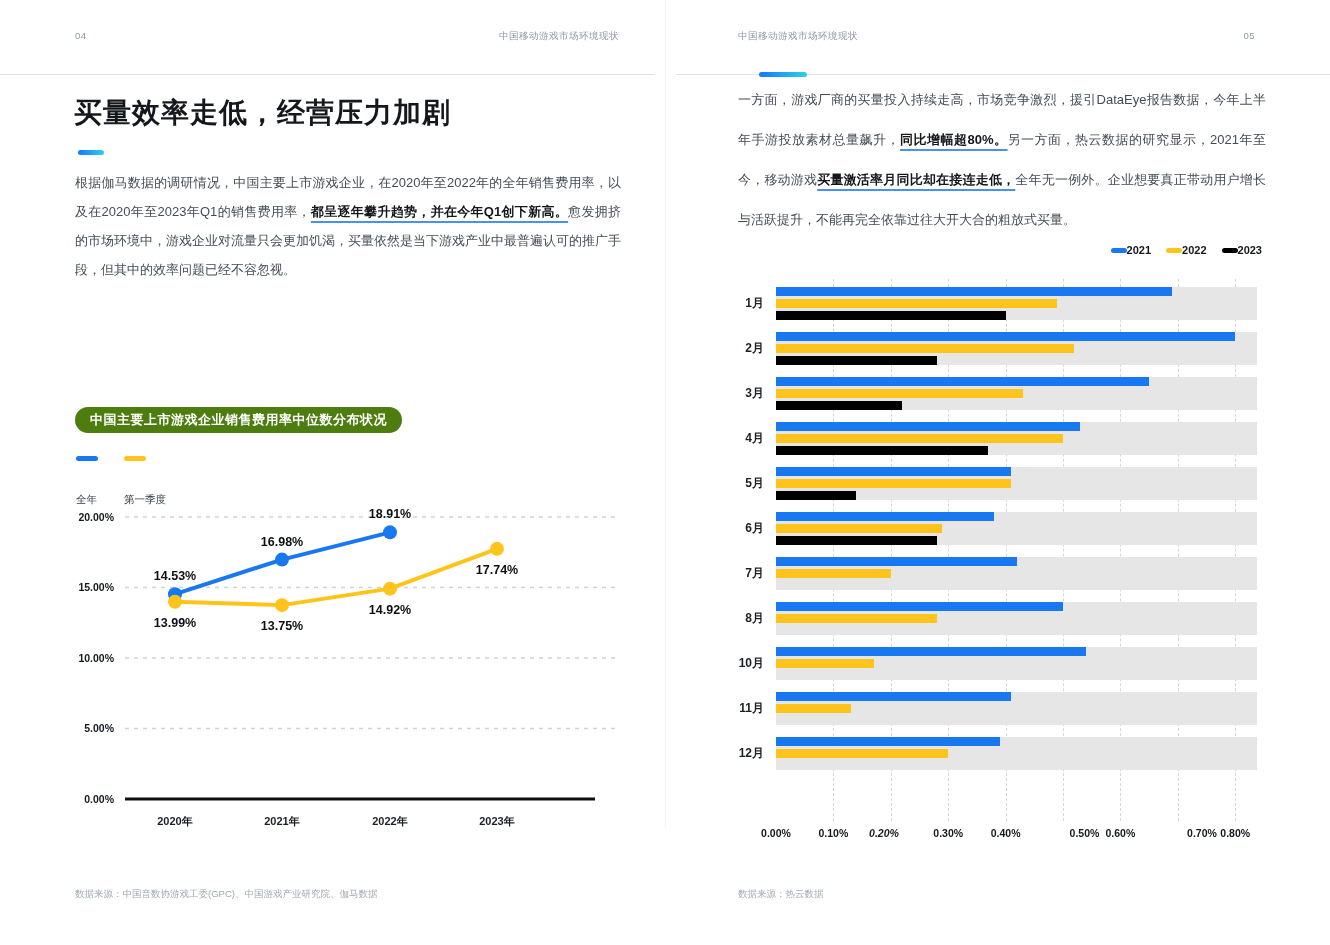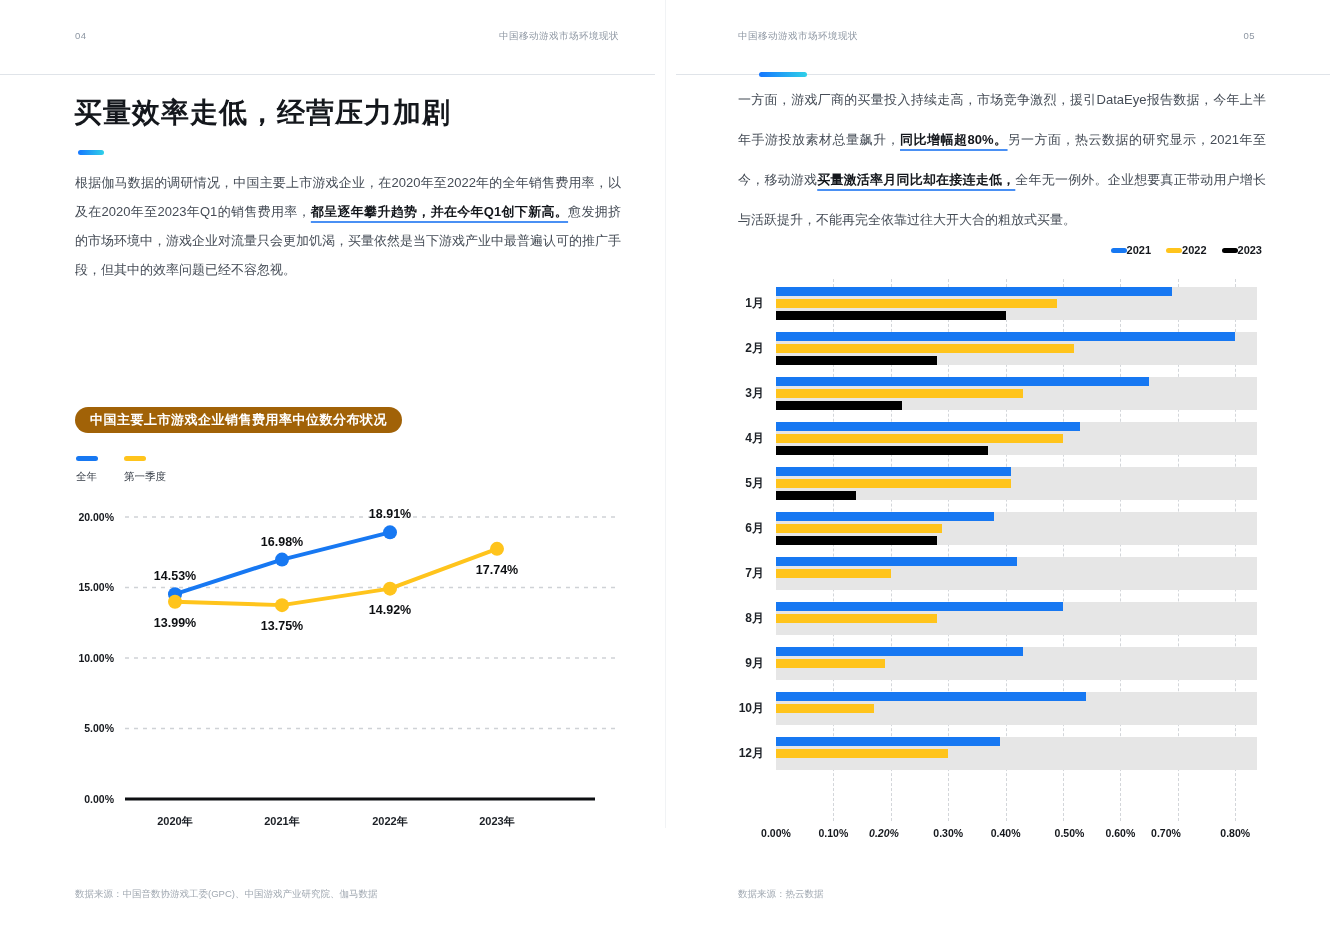--- a/index.html
+++ b/index.html
@@ -16,26 +16,26 @@
   .accent-dash { position:absolute; border-radius:3px;
     background:linear-gradient(90deg,#1677FF,#2FD0E8); }
 
   .doc-title { position:absolute; left:74px; top:94px; font-size:28px; font-weight:800;
     color:#14171c; letter-spacing:1px;text-align:right; }
 
   .para { position:absolute; font-size:13px; color:#454c56; text-align:justify; }
   .para .em { font-weight:700; color:#14171c; text-decoration:underline;
     text-decoration-color:#4a90f4; text-decoration-thickness:2px; text-underline-offset:5px; }
 
-  .badge { position:absolute; left:75px; top:407px; display:inline-block; background:#a16207;
+  .badge { position:absolute; left:75px; top:407px; display:inline-block; background:#4d7c0f;
     color:#fff; font-size:13px; font-weight:700; height:26px; line-height:26px;
     padding:0 15px; border-radius:14px; letter-spacing:.5px;text-align:center; }
 
   .lc-legend { position:absolute; left:76px; top:456px; display:flex; gap:26px; }
-  .lc-legend .item { display:flex; flex-direction:column; }
+  .lc-legend .item { display:flex; flex-direction:column;gap:23px; }
   .dash { width:22px; height:5px; border-radius:3px; }
   .lc-legend .lbl { margin-top:9px; font-size:10.5px; color:#333a44; }
 
   .line-chart { position:absolute; left:70px; top:505px; }
 
   .src { position:absolute; top:888px; font-size:9.5px; color:#a0a8b1; }
 
   .bc-head-title { position:absolute; left:72px; top:238px; font-size:15.5px; font-weight:700;
     color:#2D7BF5; letter-spacing:.5px; }
   .bc-legend { position:absolute; right:68px; top:244px; display:flex; align-items:center; gap:15px; }
@@ -208,48 +208,48 @@
           </div>
         </div>
         <div class="bar-row">
           <div class="m">8月</div>
           <div class="track">
             <div class="bar" style="top: 0px; width: 287px; background: rgb(23, 120, 242);"></div>
             <div class="bar" style="top: 12px; width: 160.72px; background: rgb(255, 196, 28);"></div>
           </div>
         </div>
         <div class="bar-row">
-          <div class="m">9月</div>
-          <div class="track">
-            <div class="bar" style="top: 0px; width: 246.82px; background: rgb(23, 120, 242);"></div>
-            <div class="bar" style="top: 12px; width: 109.06px; background: rgb(255, 196, 28);"></div>
-          </div>
-        </div>
-        <div class="bar-row">
           <div class="m">10月</div>
           <div class="track">
             <div class="bar" style="top: 0px; width: 309.96px; background: rgb(23, 120, 242);"></div>
             <div class="bar" style="top: 12px; width: 97.58px; background: rgb(255, 196, 28);"></div>
+          </div>
+        </div>
+        <div class="bar-row">
+          <div class="m">11月</div>
+          <div class="track">
+            <div class="bar" style="top: 0px; width: 235.34px; background: rgb(23, 120, 242);"></div>
+            <div class="bar" style="top: 12px; width: 74.62px; background: rgb(255, 196, 28);"></div>
           </div>
         </div>
         <div class="bar-row">
           <div class="m">12月</div>
           <div class="track">
             <div class="bar" style="top: 0px; width: 223.86px; background: rgb(23, 120, 242);"></div>
             <div class="bar" style="top: 12px; width: 172.2px; background: rgb(255, 196, 28);"></div>
           </div>
         </div>
         <div class="x-axis" id="bar-x-axis">
           <span class="xt" style="left: 38px;">0.00%</span>
           <span class="xt" style="left: 95.4px;">0.10%</span>
           <span class="xt" style="left: 146px; font-style: italic;">0.20%</span>
           <span class="xt" style="left: 210.2px;">0.30%</span>
           <span class="xt" style="left: 267.6px;">0.40%</span>
-          <span class="xt" style="left: 308px; padding-left: 47px;">0.50%</span>
+          <span class="xt" style="left: 323px; padding-left: 47px;">0.50%</span>
           <span class="xt" style="left: 382.4px;">0.60%</span>
-          <span class="xt" style="left: 428px; text-align: right;">0.70%</span>
+          <span class="xt" style="left: 464px; text-align: right;">0.70%</span>
           <span class="xt" style="left: 497.2px;">0.80%</span>
         </div>
     </div>
 
     <span class="src" style="left:72px;">数据来源：热云数据</span>
   </section>
 </div>
 
 </body></html>

